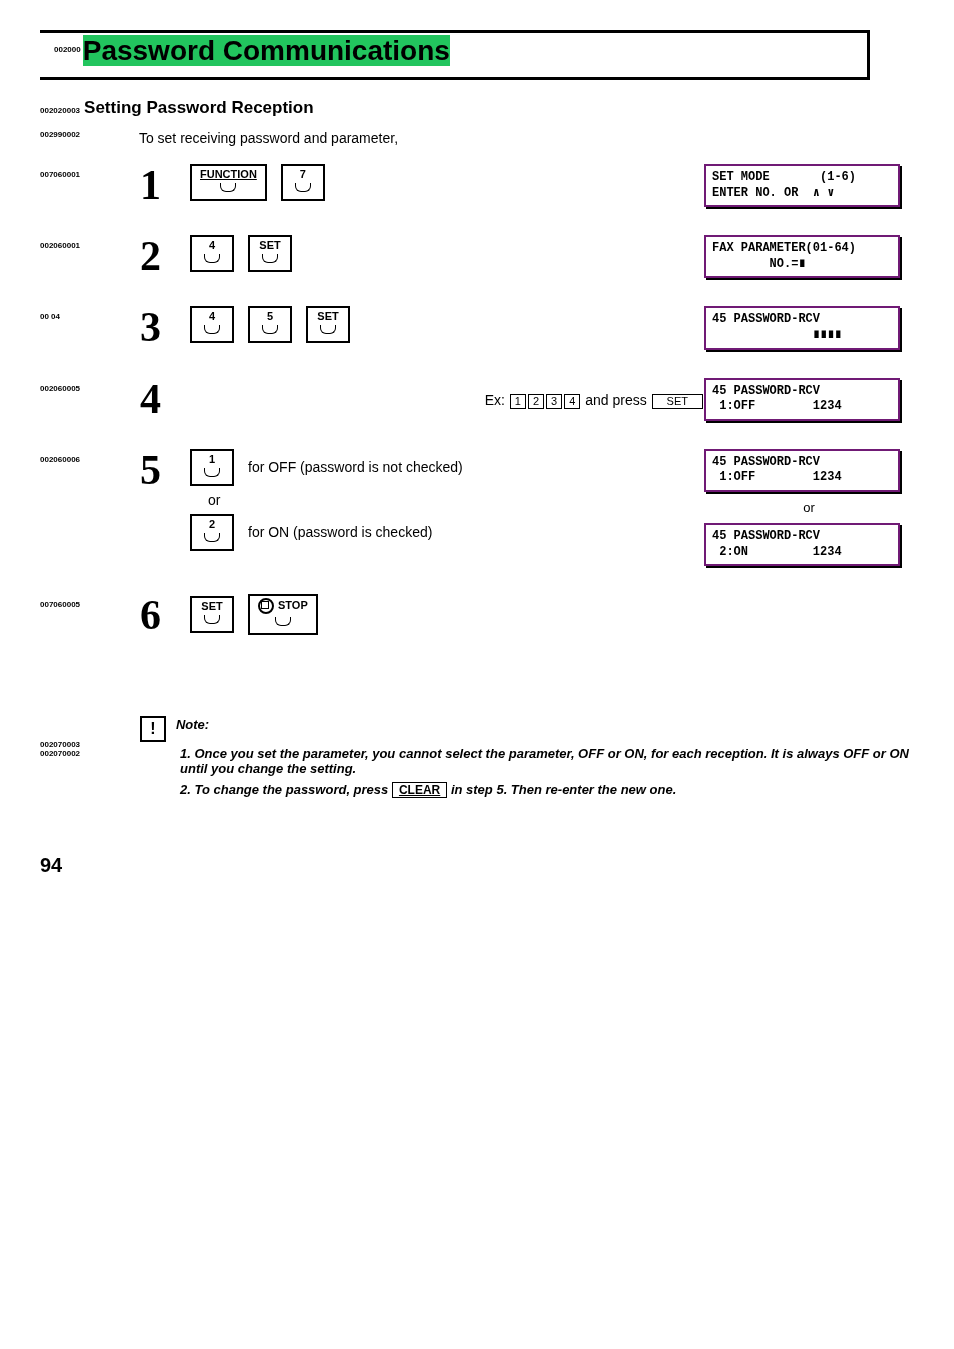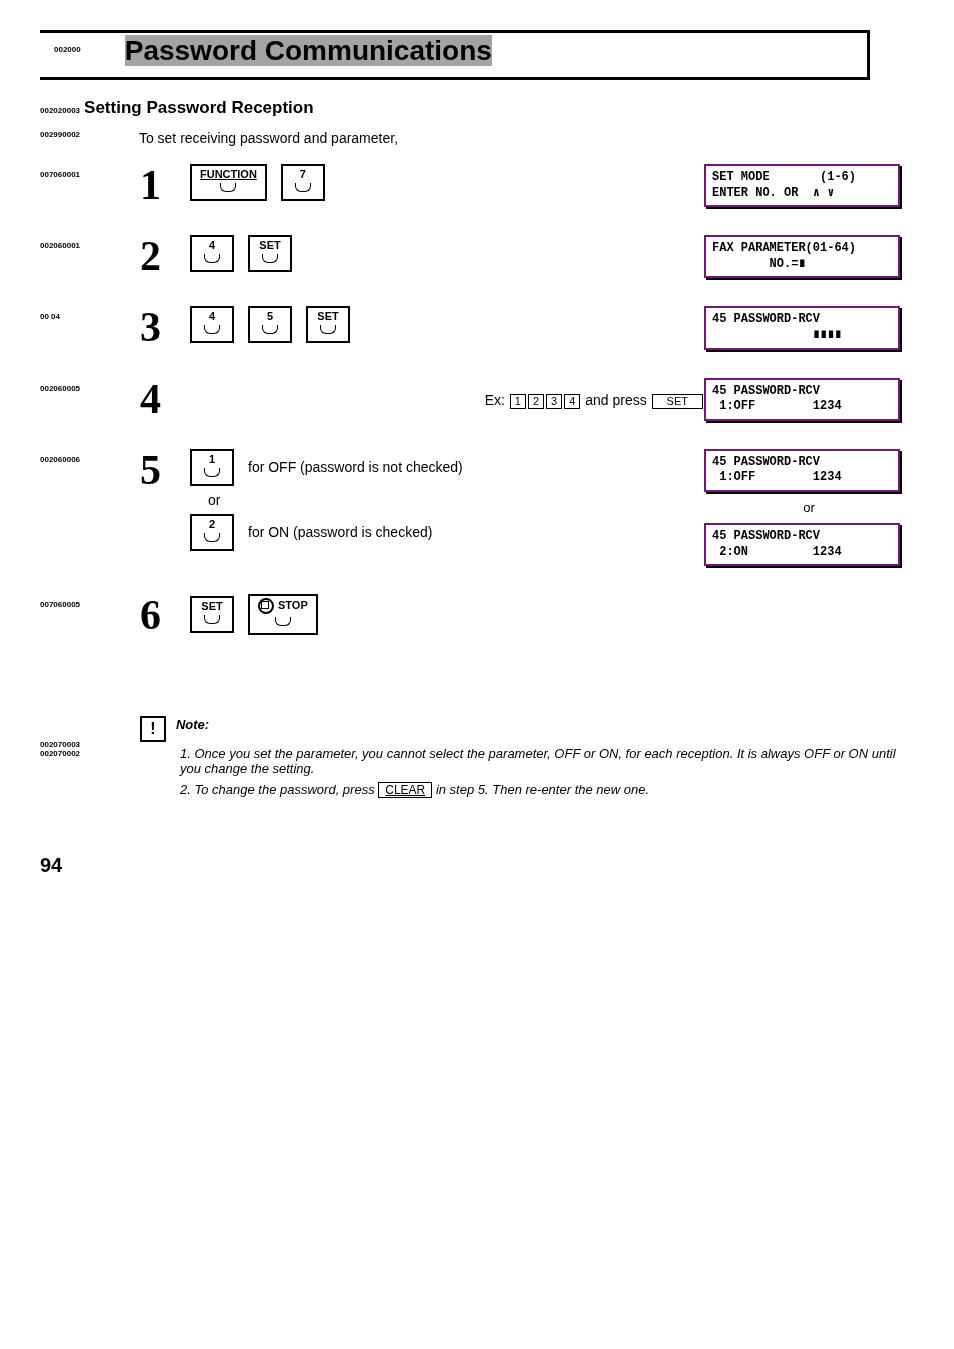--- a/index.html
+++ b/index.html
@@ -17,24 +17,23 @@
     padding: 4px 10px 8px 14px;
     margin-bottom: 18px;
     display: inline-block;
     min-width: 830px;
     box-sizing: border-box;
     position: relative;
   }
   .title-text {
     font-size: 28px;
     font-weight: bold;
-    background: #a3a3a3;
+    background: #22c55e;
     position: relative;
     top: -2px;
-    margin-left: 42px;
   }
   .title-code {
     font-size: 8px;
     font-weight: bold;
     position: relative;
     top: -10px;
     margin-right: 2px;
   }
   .subheading {
     font-size: 17px;
@@ -105,21 +104,21 @@
     border:2px solid #000;
     width:22px; height:22px;
     display:inline-flex; align-items:center; justify-content:center;
     font-weight:bold; font-size:16px;
     margin-right:6px;
     vertical-align:top;
   }
   .note-body { font-style:italic; font-size:13px; flex:1; }
   .note-label { font-weight:bold; font-style:italic; }
   .note-list { padding-left: 0; margin:4px 0 0 40px; }
-  .note-list div { margin-bottom:6px; }
+  .note-list div { margin-bottom:6px;font-weight:bold; }
   .clear-key {
     border:1.5px solid #000;
     padding:0 6px;
     font-style:normal;
     font-size:12px;
     text-decoration:underline;
     display:inline-block;
   }
   .page-num { font-size:20px; font-weight:bold; margin-top:50px; }
   .stop-icon {

